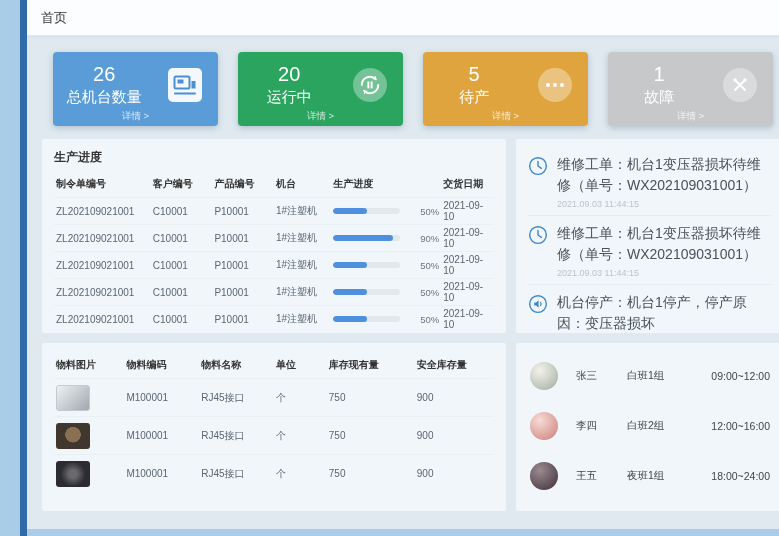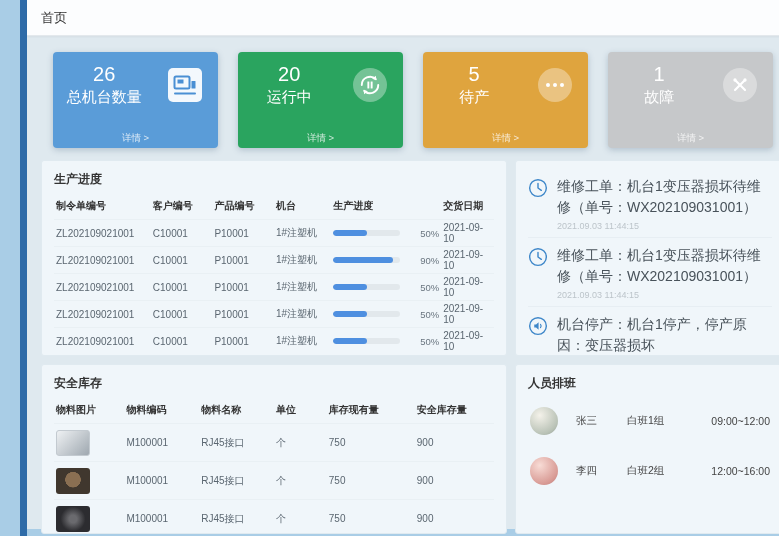--- a/index.html
+++ b/index.html
@@ -18,21 +18,21 @@
     display: flex; align-items: center; padding: 0 14px;
     box-shadow: 0 1px 2px rgba(0,0,0,0.05);
   }
   .topbar-title { font-size: 13px; color: #333; cursor: pointer; }
 
   .content { padding: 16px 12px 0 12px; }
 
   
   .cards { display: flex; gap: 20px; padding: 0 14px; }
   .card {
-    position: relative; flex: 1; height: 96px; border-radius: 4px; color: #fff;
+    position: relative; flex: 1; height: 74px; border-radius: 4px; color: #fff;
     box-shadow: 0 2px 6px rgba(60,90,120,0.28);
   }
   .card-main { position: absolute; left: 0; top: 11px; width: 62%; display: flex; flex-direction: column; align-items: center; }
   .card-value { font-size: 20px; line-height: 1.15; }
   .card-label { font-size: 15px; margin-top: 2px; }
   .card-icon {
     position: absolute; right: 16px; top: 16px; width: 34px; height: 34px; border-radius: 50%;
     background: rgba(255,255,255,0.35); display: flex; align-items: center; justify-content: center;
   }
   .card-icon.sq { border-radius: 5px; background: rgba(255,255,255,0.93); }
@@ -325,21 +325,20 @@
               </svg>
             </div>
             <div>
               <div class="notif-text">计划督促：机台1生产计划已督促</div>
 
             </div>
           </div>
         </section>
 
         <section class="panel">
-          <h2 class="panel-title">安全库存</h2>
           <table class="inv">
             <colgroup>
                 <col class="c0">
                 <col class="c1">
                 <col class="c2">
                 <col class="c3">
                 <col class="c4">
                 <col class="c5">
               </colgroup>
             <thead>
@@ -381,32 +380,37 @@
                 <td>RJ45接口</td>
                 <td>个</td>
                 <td>750</td>
                 <td>900</td>
               </tr>
             </tbody>
           </table>
         </section>
 
         <section class="panel">
-          <h2 class="panel-title">人员排班</h2>
 
           <div class="sched-row">
             <div class="avatar av0"></div>
             <span class="sched-name">张三</span>
             <span class="sched-shift">白班1组</span>
             <span class="sched-time">09:00~12:00</span>
           </div>
           <div class="sched-row">
             <div class="avatar av1"></div>
             <span class="sched-name">李四</span>
             <span class="sched-shift">白班2组</span>
             <span class="sched-time">12:00~16:00</span>
           </div>
+          <div class="sched-row">
+            <div class="avatar av2"></div>
+            <span class="sched-name">王五</span>
+            <span class="sched-shift">夜班1组</span>
+            <span class="sched-time">18:00~24:00</span>
+          </div>
         </section>
 
       </div>
     </div>
   </div>
 </div>
 
 </body></html>

